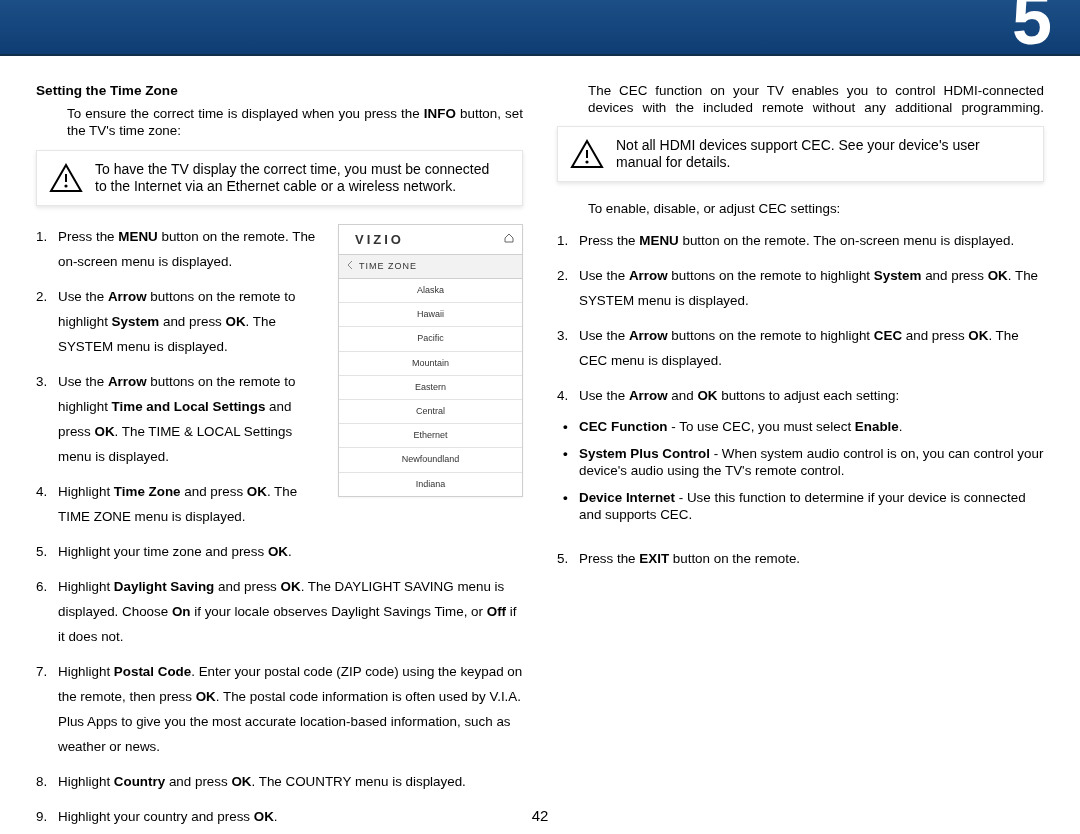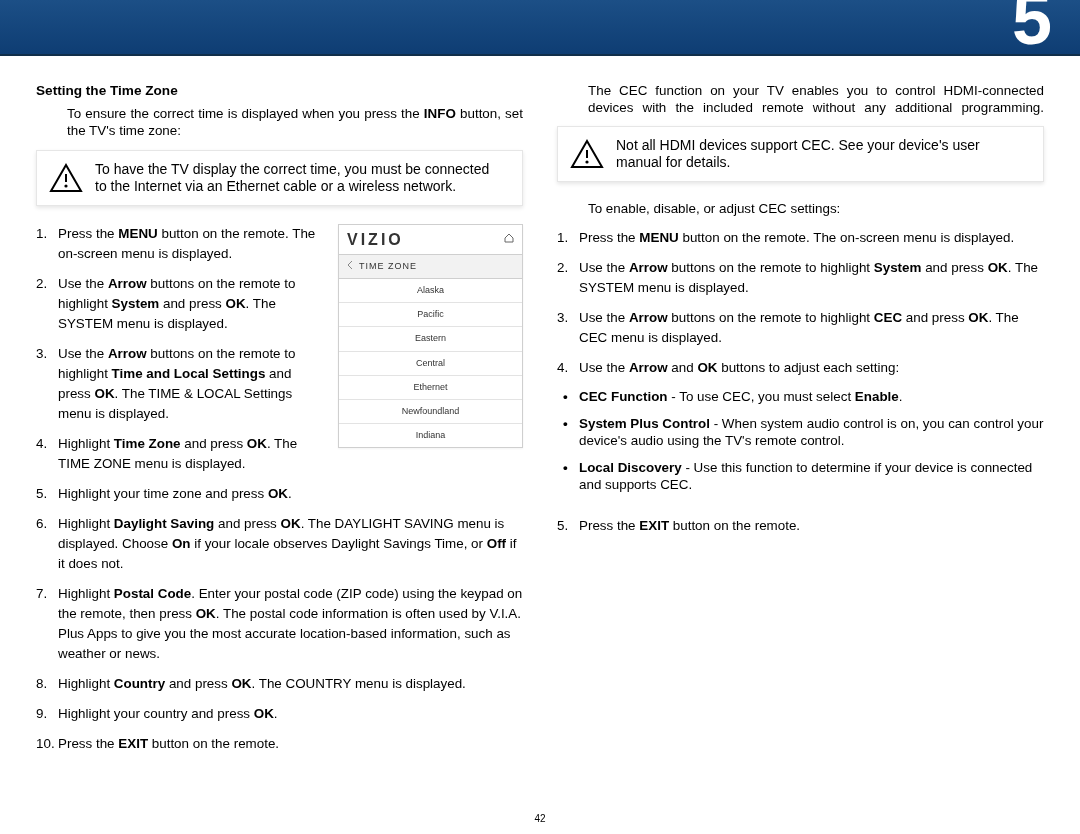--- a/index.html
+++ b/index.html
@@ -69,21 +69,21 @@
   ol.steps {
     list-style: none;
     counter-reset: step;
     flex: 1;
   }
   ol.steps > li {
     counter-increment: step;
     position: relative;
     padding-left: 22px;
     margin-bottom: 10px;
-    line-height: 20px;
+    line-height: 25px;
   }
   ol.steps > li::before {
     content: counter(step) ".";
     position: absolute;
     left: 0;
     top: 0;
   }
   ul.bullets {
     list-style: none;
     margin: 6px 0 22px 0;
@@ -111,21 +111,21 @@
     color: #333;
     box-shadow: 0 1px 2px rgba(0,0,0,0.05);
   }
   .osd-head {
     display: flex;
     align-items: center;
     justify-content: space-between;
     padding: 6px 8px;
     border-bottom: 1px solid #cfcfcf;
   }
-  .osd-head .brand { font-size: 16px; letter-spacing: 3px; font-weight: 700; }
+  .osd-head .brand { font-size: 13px; letter-spacing: 3px; font-weight: 700; margin-left: 8px; }
   .osd-head .home-ico { width: 10px; height: 10px; }
   .osd-sub {
     display: flex;
     align-items: center;
     gap: 6px;
     padding: 3px 8px;
     background: #f2f2f2;
     border-bottom: 1px solid #cfcfcf;
     font-size: 9px;
     letter-spacing: 1px;
@@ -136,21 +136,21 @@
     border-bottom: 1px solid #e3e3e3;
     font-size: 9px;
   }
   .osd-list .opt:last-child { border-bottom: none; }
 
   .pagenum {
     position: absolute;
     left: 0; right: 0;
     bottom: 10px;
     text-align: center;
-    font-size: 10px;
+    font-size: 15px;
   }
 </style>
 </head>
 <body>
 
 <div class="topbar">
   <div class="chapter-num">5</div>
 </div>
 <div class="topbar-underline"></div>
 
@@ -193,21 +193,23 @@
         <div class="osd-sub">
           <span>
             <svg width="6" height="8" viewBox="0 0 6 8">
                 <path d="M5 0 L1 4 L5 8" fill="none" stroke="#888" stroke-width="1"></path>
               </svg>
           </span>
           <span>TIME ZONE</span>
         </div>
         <div class="osd-list" id="osd-options">
             <div class="opt">Alaska</div>
+            <div class="opt">Hawaii</div>
             <div class="opt">Pacific</div>
+            <div class="opt">Mountain</div>
             <div class="opt">Eastern</div>
             <div class="opt">Central</div>
             <div class="opt">Ethernet</div>
             <div class="opt">Newfoundland</div>
             <div class="opt">Indiana</div>
           </div>
       </div>
     </div>
 
     <ol class="steps" id="left-steps-b" start="5" style="counter-reset: step 4;">
@@ -238,21 +240,21 @@
 
     <ol class="steps" id="right-steps">
         <li><span>Press the <b>MENU</b> button on the remote. The on-screen menu is displayed.</span></li>
         <li><span>Use the <b>Arrow</b> buttons on the remote to highlight <b>System</b> and press <b>OK</b>. The SYSTEM menu is displayed.</span></li>
         <li><span>Use the <b>Arrow</b> buttons on the remote to highlight <b>CEC</b> and press <b>OK</b>. The CEC menu is displayed.</span></li>
         <li><span>Use the <b>Arrow</b> and <b>OK</b> buttons to adjust each setting:</span></li>
       </ol>
     <ul class="bullets" id="right-bullets">
         <li><span><b>CEC Function</b> - To use CEC, you must select <b>Enable</b>.</span></li>
         <li><span><b>System Plus Control</b> - When system audio control is on, you can control your device's audio using the TV's remote control.</span></li>
-        <li><span><b>Local Discovery</b> - Use this function to determine if your device is connected and supports CEC.</span></li>
+        <li><span><b>Device Internet</b> - Use this function to determine if your device is connected and supports CEC.</span></li>
       </ul>
     <ol class="steps" id="right-final" start="5" style="counter-reset: step 4;">
         <li><span>Press the <b>EXIT</b> button on the remote.</span></li>
       </ol>
   </div>
 </div>
 
 <div class="pagenum">42</div>
 
 </body></html>

